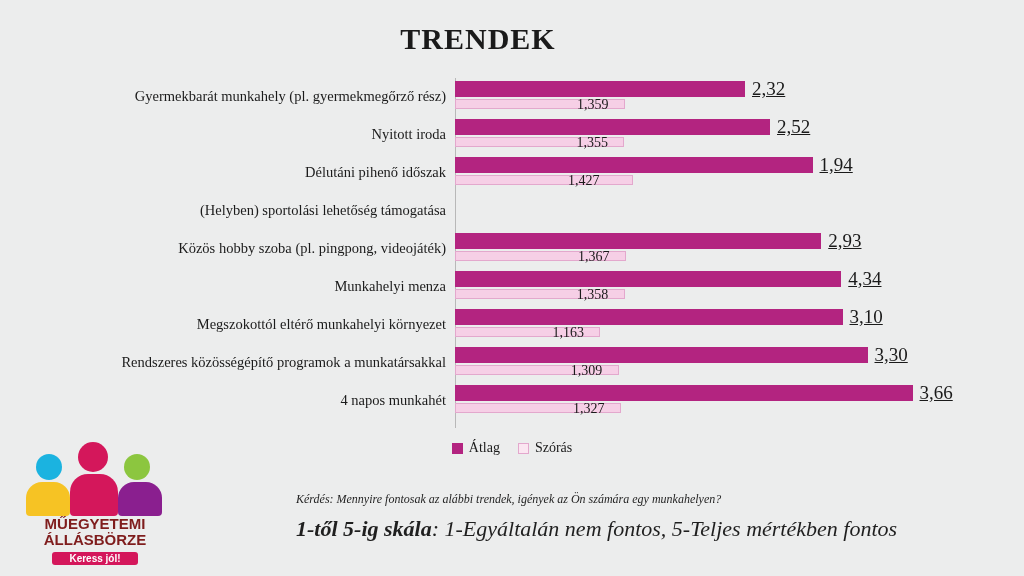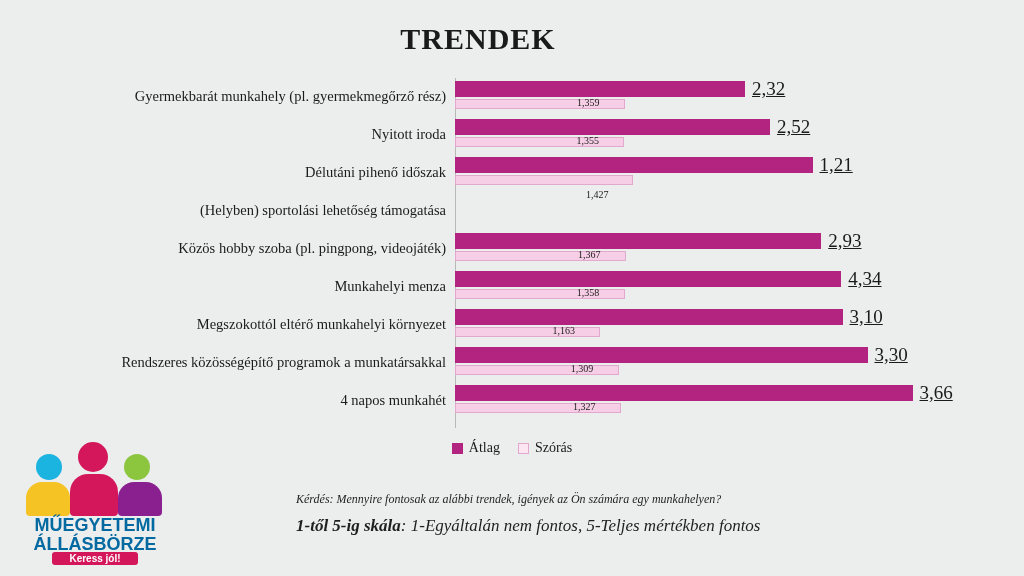--- a/index.html
+++ b/index.html
@@ -90,21 +90,21 @@
     top: 21px;
     left: 0;
     height: 10px;
     background: #f6cfe6;
     border: 1px solid #e3a8cd;
   }
 
   .sd-val {
     position: absolute;
     top: 19px;
-    font-size: 10px;
+    font-size: 14px;
     color: #1a1a1a;
     font-family: "Liberation Serif", serif;
   }
 
   #legend {
     position: absolute;
     top: 440px;
     left: 0;
     width: 1024px;
     display: flex;
@@ -122,21 +122,21 @@
   #footnotes {
     position: absolute;
     left: 296px;
     top: 492px;
     width: 720px;
     font-family: "Liberation Serif", serif;
     font-style: italic;
     color: #1f1f1f;
   }
   #q-line { font-size: 12px; line-height: 1.18; }
-  #scale-line { font-size: 17px; margin-top: 10px; }
+  #scale-line { font-size: 22px; margin-top: 10px; }
   #scale-line b { font-weight: bold; }
 
   
   #logo {
     position: absolute;
     left: 20px;
     top: 440px;
     width: 150px;
     height: 128px;
   }
@@ -144,22 +144,22 @@
   #logo .head { position: absolute; border-radius: 50%; }
   #logo .body { position: absolute; }
   #logo-text {
     position: absolute;
     top: 76px;
     left: 0;
     width: 150px;
     text-align: center;
     font-family: "Liberation Sans", sans-serif;
     font-weight: bold;
-    font-size: 18px;
-    color: #0369a1;
+    font-size: 15px;
+    color: #7f1d1d;
     line-height: 1.05;
   }
   #logo-sub {
     position: absolute;
     top: 112px;
     left: 32px;
     width: 86px;
     text-align: center;
     background: #d4175b;
     color: #fff;
@@ -193,23 +193,23 @@
           <div class="bar-main" style="width: 315px;"></div>
           <div class="bar-val" style="left: 322px;">2,52</div>
           <div class="bar-sd" style="width: 169.375px;"></div>
           <div class="sd-val" style="left: 121.375px;">1,355</div>
         </div>
       </div>
       <div class="row">
         <div class="cat-label">Délutáni pihenő időszak</div>
         <div class="bars">
           <div class="bar-main" style="width: 357.5px;"></div>
-          <div class="bar-val" style="left: 364.5px;">1,21</div>
+          <div class="bar-val" style="left: 364.5px;">1,94</div>
           <div class="bar-sd" style="width: 178.375px;"></div>
-          <div class="sd-val" style="left: 131px; margin-top: 16px;">1,427</div>
+          <div class="sd-val" style="left: 113px;">1,427</div>
         </div>
       </div>
       <div class="row">
         <div class="cat-label">(Helyben) sportolási lehetőség támogatása</div>
       </div>
       <div class="row">
         <div class="cat-label">Közös hobby szoba (pl. pingpong, videojáték)</div>
         <div class="bars">
           <div class="bar-main" style="width: 366.25px;"></div>
           <div class="bar-val" style="left: 373.25px;">2,93</div>

